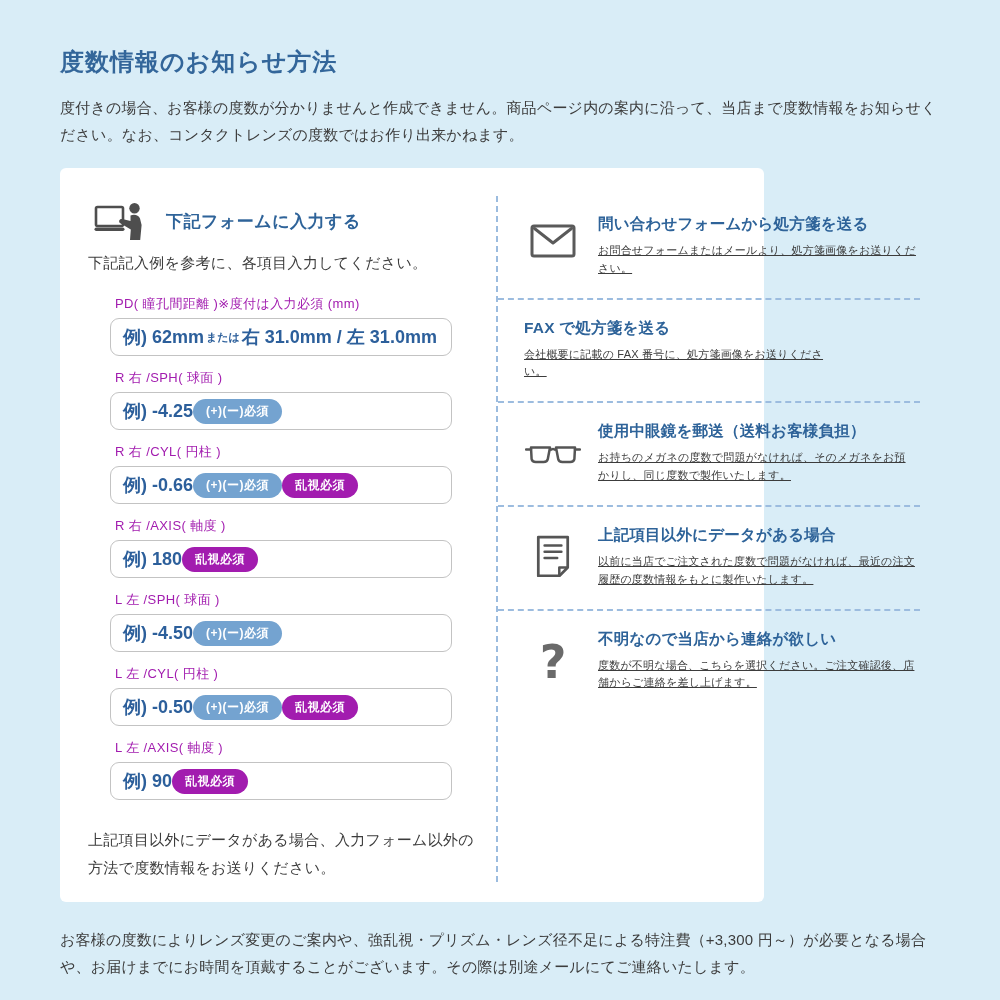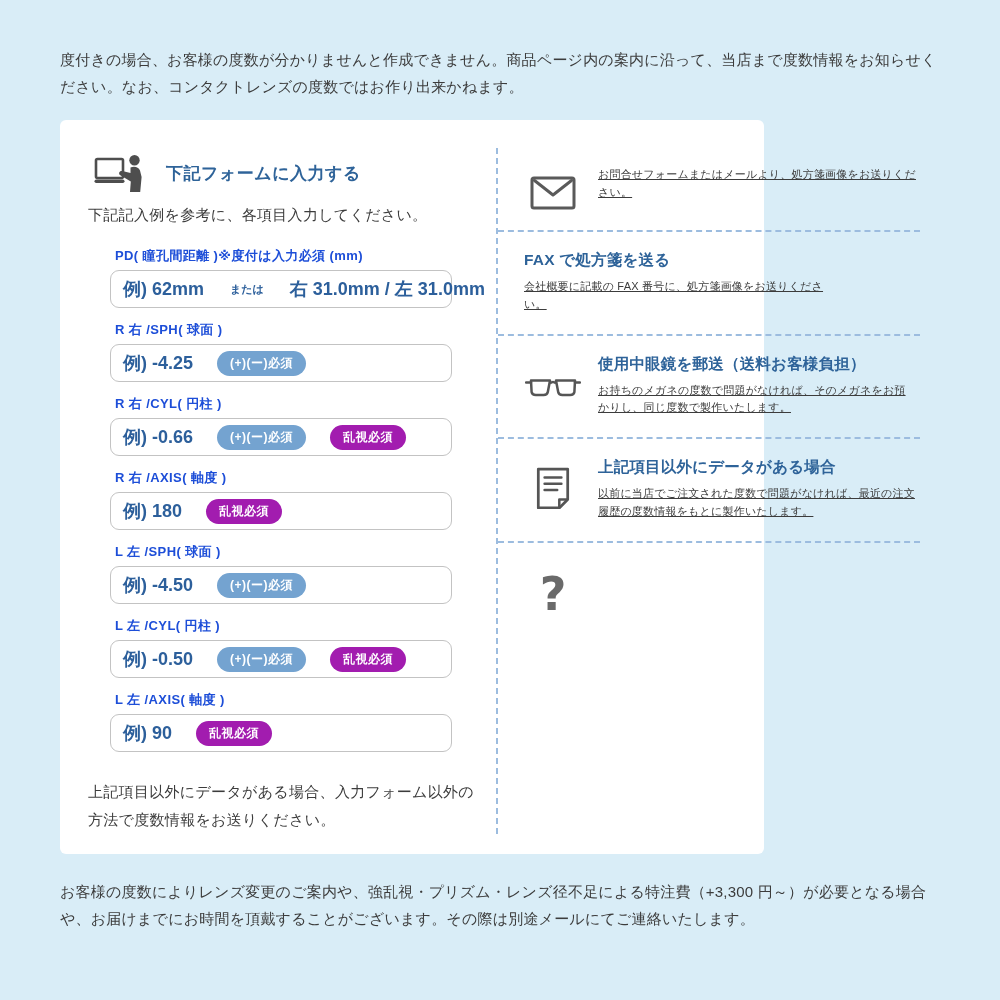--- a/index.html
+++ b/index.html
@@ -26,25 +26,25 @@
   }
   .col-right{
     flex:1;border-left:2px dashed #9cbcdf;box-sizing:border-box;padding:0 18px 0 0;
   }
   
   .form-header{display:flex;align-items:center;gap:20px;margin:2px 0 14px 8px;}
   .form-header-title{color:#2e6399;font-size:17px;font-weight:bold;letter-spacing:0.5px;}
   .form-instruction{font-size:15px;color:#3c3c3c;margin:0 0 22px 2px;letter-spacing:0.3px;}
   .fields{margin-left:24px;width:342px;}
   .field-label{
-    font-size:13px;font-weight:bold;color:#1d4ed8;margin:0 0 5px 5px;letter-spacing:0.4px;
+    font-size:13px;font-weight:normal;color:#a21caf;margin:0 0 5px 5px;letter-spacing:0.4px;
   }
   .field-box{
     border:1px solid #c3c3c3;border-radius:9px;height:38px;background:#fff;
-    display:flex;align-items:center;gap:24px;padding:0 12px;margin-bottom:13px;box-sizing:border-box;
+    display:flex;align-items:center;gap:0;padding:0 12px;margin-bottom:13px;box-sizing:border-box;
   }
   .field-value{color:#2c5f9b;font-weight:bold;font-size:18px;white-space:nowrap;}
   .field-value-small{color:#2c5f9b;font-weight:bold;font-size:11px;margin:0 2px;white-space:nowrap;}
   .badge{
     border-radius:13px;color:#ffffff;font-size:12px;font-weight:bold;
     padding:4px 13px;white-space:nowrap;letter-spacing:0.5px;
   }
   .badge-blue{background:#74a3d0;}
   .badge-orange{background:#a21caf;}
   .form-note{font-size:15px;line-height:1.85;color:#3c3c3c;margin:26px 0 0 2px;letter-spacing:0.3px;}
@@ -61,20 +61,21 @@
   .footer-note{
     margin:24px 0 0 0;font-size:15px;line-height:1.8;color:#3c3c3c;width:882px;letter-spacing:0.2px;
   }
   svg{display:block;}
 </style>
 </head>
 <body>
 
 <div class="page">
 
+  <h1 class="page-title">度数情報のお知らせ方法</h1>
   <p class="intro">度付きの場合、お客様の度数が分かりませんと作成できません。商品ページ内の案内に沿って、当店まで度数情報をお知らせください。なお、コンタクトレンズの度数ではお作り出来かねます。</p>
 
   <div class="card">
 
     <div class="col-left">
 
       <div class="form-header">
         <span>
           <svg width="52" height="38" viewBox="0 0 52 38">
             <rect x="2" y="5" width="27" height="19" rx="1.5" fill="none" stroke="#4e4e4e" stroke-width="2.6"></rect>
@@ -143,20 +144,21 @@
     <div class="col-right">
 
       <div class="method with-divider">
         <div class="method-icon-wrap">
           <svg width="46" height="34" viewBox="0 0 46 34">
             <rect x="2" y="2" width="42" height="30" rx="2" fill="none" stroke="#5a5a5a" stroke-width="3"></rect>
             <path d="M4.5 4.5 L23 19 L41.5 4.5" fill="none" stroke="#5a5a5a" stroke-width="3" stroke-linecap="round" stroke-linejoin="round"></path>
           </svg>
         </div>
         <div class="method-text">
+          <p class="method-title">問い合わせフォームから処方箋を送る</p>
           <p class="method-body">お問合せフォームまたはメールより、処方箋画像をお送りください。</p>
         </div>
       </div>
 
       <div class="method with-divider">
         <div class="method-text">
           <p class="method-title">FAX で処方箋を送る</p>
           <p class="method-body">会社概要に記載の FAX 番号に、処方箋画像をお送りください。</p>
         </div>
       </div>
@@ -187,20 +189,24 @@
         <div class="method-text">
           <p class="method-title">上記項目以外にデータがある場合</p>
           <p class="method-body">以前に当店でご注文された度数で問題がなければ、最近の注文履歴の度数情報をもとに製作いたします。</p>
         </div>
       </div>
 
       <div class="method">
         <div class="method-icon-wrap">
           <span class="qmark">?</span>
         </div>
+        <div class="method-text">
+          <p class="method-title">不明なので当店から連絡が欲しい</p>
+          <p class="method-body">度数が不明な場合、こちらを選択ください。ご注文確認後、店舗からご連絡を差し上げます。</p>
+        </div>
       </div>
 
     </div>
   </div>
 
   <p class="footer-note">お客様の度数によりレンズ変更のご案内や、強乱視・プリズム・レンズ径不足による特注費（+3,300 円～）が必要となる場合や、お届けまでにお時間を頂戴することがございます。その際は別途メールにてご連絡いたします。</p>
 
 </div>
 
 </body></html>

